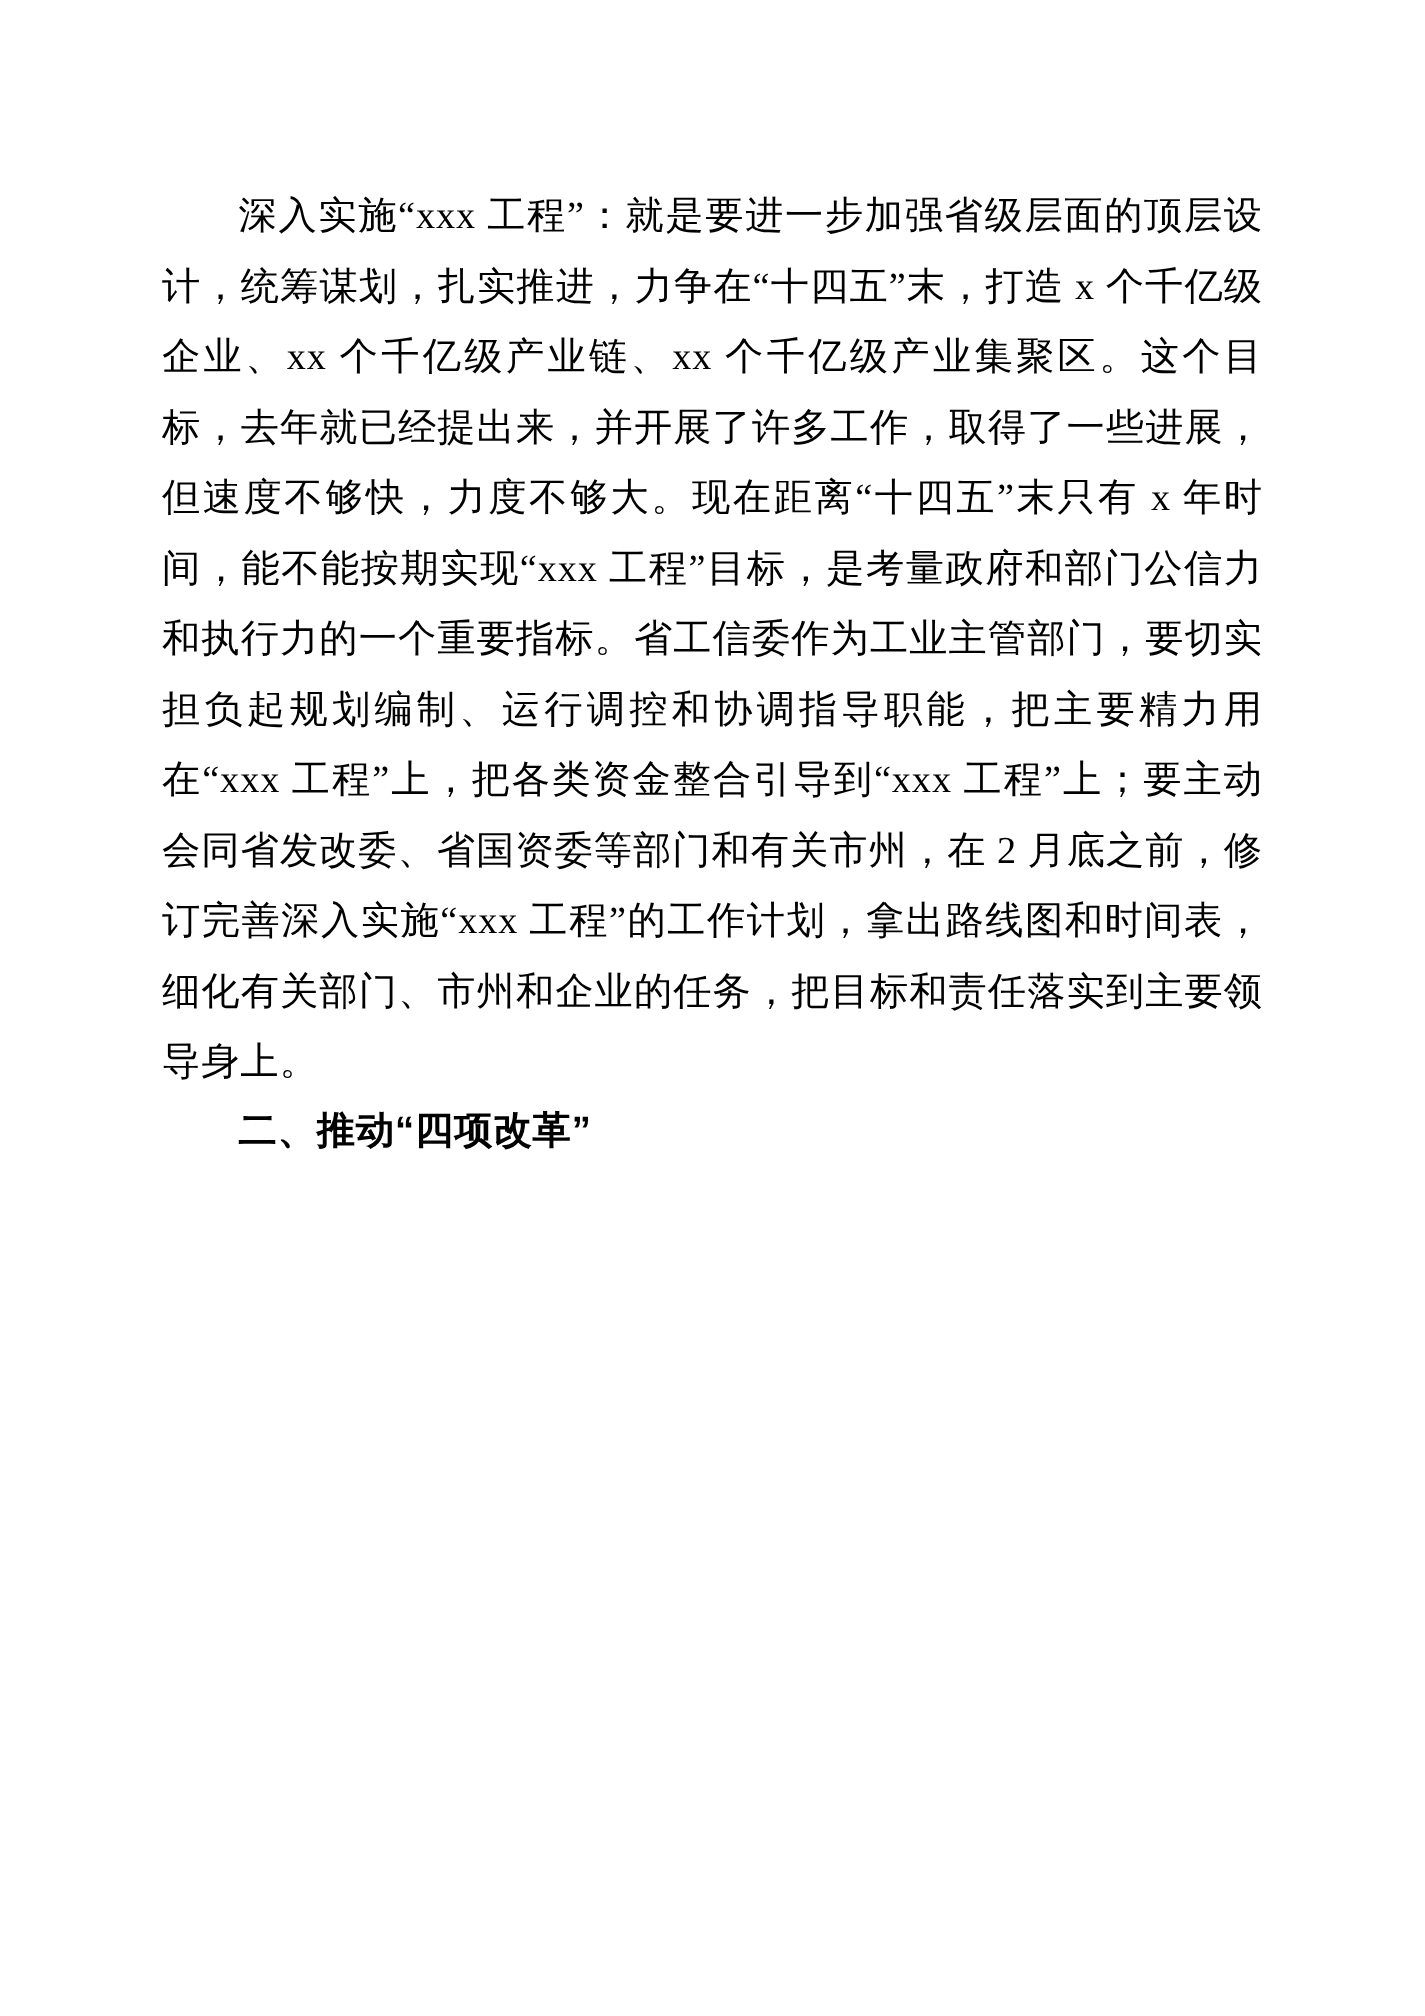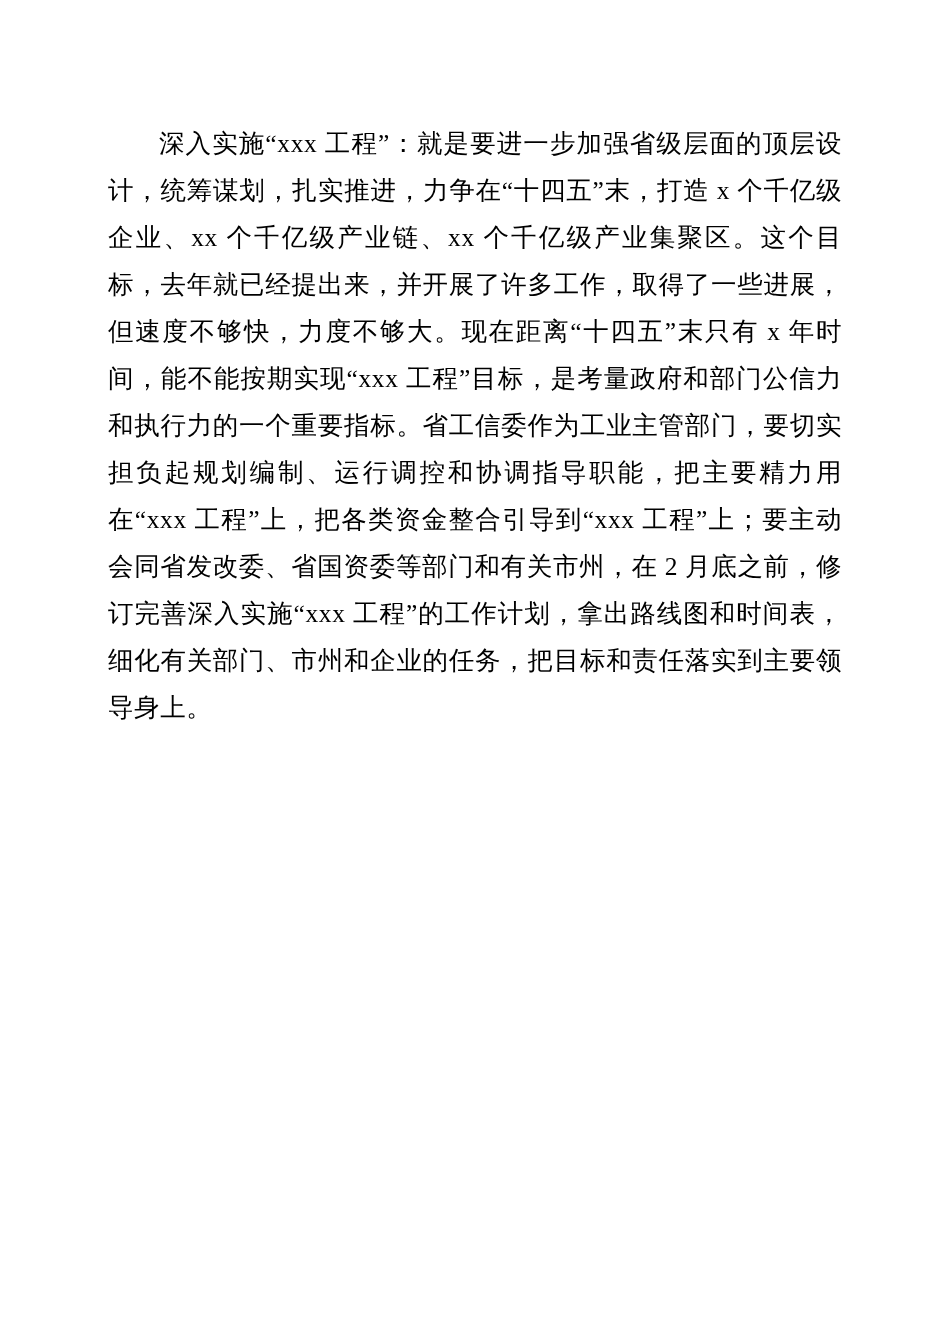--- a/index.html
+++ b/index.html
@@ -42,14 +42,15 @@
     letter-spacing: 0.6px;
     font-family: "Liberation Sans", "DejaVu Sans", sans-serif;
   }
 </style>
 </head>
 <body>
 
 <div class="page">
   <div class="doc-body">
     <p class="para">深入实施“xxx 工程”：就是要进一步加强省级层面的顶层设计，统筹谋划，扎实推进，力争在“十四五”末，打造 x 个千亿级企业、xx 个千亿级产业链、xx 个千亿级产业集聚区。这个目标，去年就已经提出来，并开展了许多工作，取得了一些进展，但速度不够快，力度不够大。现在距离“十四五”末只有 x 年时间，能不能按期实现“xxx 工程”目标，是考量政府和部门公信力和执行力的一个重要指标。省工信委作为工业主管部门，要切实担负起规划编制、运行调控和协调指导职能，把主要精力用在“xxx 工程”上，把各类资金整合引导到“xxx 工程”上；要主动会同省发改委、省国资委等部门和有关市州，在 2 月底之前，修订完善深入实施“xxx 工程”的工作计划，拿出路线图和时间表，细化有关部门、市州和企业的任务，把目标和责任落实到主要领导身上。</p>
+    <p class="heading">二、推动“四项改革”</p>
   </div>
 </div>
 
 </body></html>

